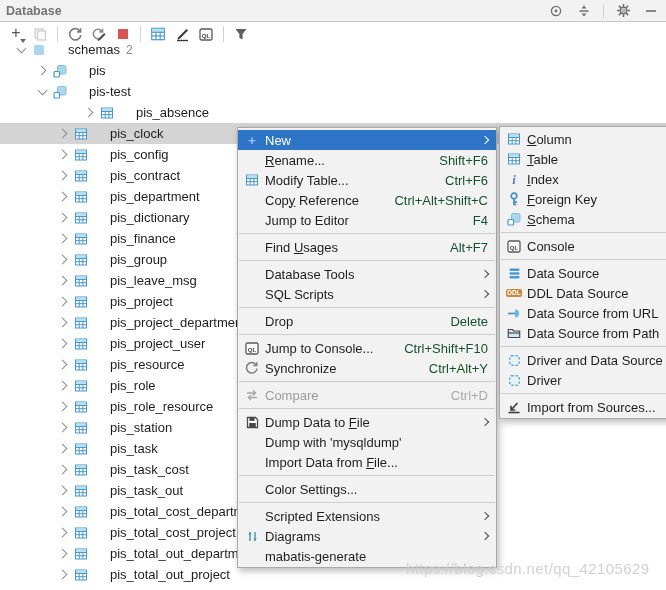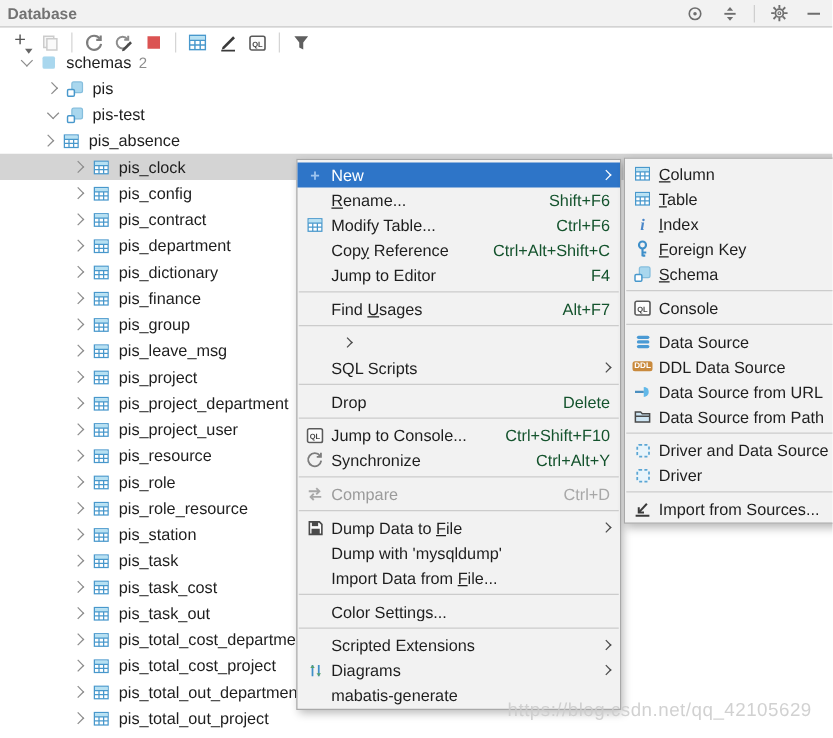--- a/index.html
+++ b/index.html
@@ -32,21 +32,21 @@
     border-left:3px solid transparent; border-right:3px solid transparent; border-top:4px solid #666; }
   
   .tree{ position:absolute; top:39px; left:0; width:666px; z-index:1; }
   .tree-row{ height:21px; display:flex; align-items:center; white-space:nowrap; }
   .tree-row.selected{ background:#d4d4d4; }
   .chev-box{ width:16px; height:16px; flex:none; display:flex; align-items:center; justify-content:center; cursor:pointer; }
   .chev{ width:7px; height:7px; border-right:1.6px solid #8c8c8c; border-bottom:1.6px solid #8c8c8c; }
   .chev.right{ transform:rotate(-45deg); margin-left:-2px; }
   .chev.down{ transform:rotate(45deg); margin-top:-3px; }
   .tree-icon{ width:16px; height:16px; flex:none; display:flex; align-items:center; justify-content:center; margin-left:2px; }
-  .tree-label{ margin-left:6px; }
+  .tree-label{ margin-left:21px; }
   .tree-badge{ margin-left:6px; color:#8c8c8c; font-size:12px; }
   
   .menu{
     position:absolute; background:#f2f2f2; border:1px solid #a9a9a9;
     box-shadow:2px 3px 7px rgba(0,0,0,.28); padding:2px 0 1px 0; z-index:10;
   }
   #context-menu{ left:237px; top:127px; width:260px; }
   #new-submenu{ left:499px; top:126px; width:196px; z-index:11; }
   .menu-item{ height:20px; display:flex; align-items:center; padding:0 8px 0 5px; cursor:pointer; }
   .mi-icon{ width:18px; height:16px; flex:none; display:flex; align-items:center; justify-content:center; margin-right:4px; }
@@ -219,21 +219,21 @@
         <span class="chev down"></span>
       </span>
       <span class="tree-icon">
         <svg width="14" height="14" viewBox="0 0 14 14">
           <rect x="4.5" y="1.5" width="8.5" height="8.5" rx="1.5" fill="#a9d7ee" stroke="#85bedd"></rect>
           <rect x="1" y="7.5" width="5.5" height="5.5" rx="1" fill="#fff" stroke="#4898cc" stroke-width="1.2"></rect>
         </svg>
       </span>
       <span class="tree-label">pis-test</span>
     </div>
-    <div class="tree-row" style="padding-left: 31px;">
+    <div class="tree-row" style="padding-left: 81px;">
       <span class="chev-box">
         <span class="chev right"></span>
       </span>
       <span class="tree-icon">
         <svg width="14" height="14" viewBox="0 0 14 14">
           <rect x="1.5" y="2" width="11" height="10" fill="#fff" stroke="#4898cc"></rect>
           <rect x="2" y="2.5" width="10" height="3" fill="#b7e1f3"></rect>
           <g stroke="#4898cc" stroke-width="1">
             <line x1="1.5" y1="5.5" x2="12.5" y2="5.5"></line>
             <line x1="5.2" y1="5.5" x2="5.2" y2="12"></line>
@@ -683,20 +683,21 @@
     </div>
     <div class="menu-sep"></div>
     <div class="menu-item">
       <span class="mi-icon"></span>
       <span class="mi-label">Find <u>U</u>sages</span>
       <span class="mi-shortcut">Alt+F7</span>
     </div>
     <div class="menu-sep"></div>
     <div class="menu-item">
       <span class="mi-icon"></span>
+      <span class="mi-label">Database Tools</span>
       <span class="mi-arrow"></span>
     </div>
     <div class="menu-item">
       <span class="mi-icon"></span>
       <span class="mi-label">SQL Scripts</span>
       <span class="mi-arrow"></span>
     </div>
     <div class="menu-sep"></div>
     <div class="menu-item">
       <span class="mi-icon"></span>

